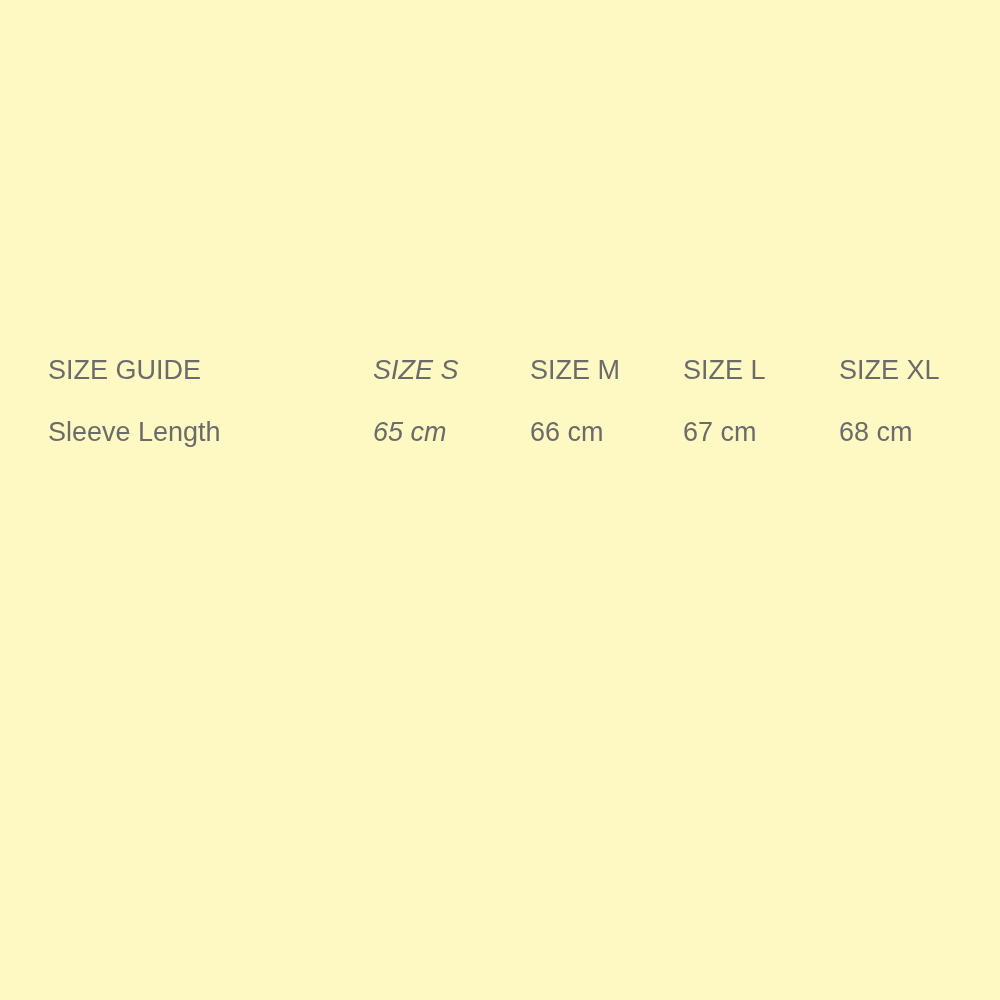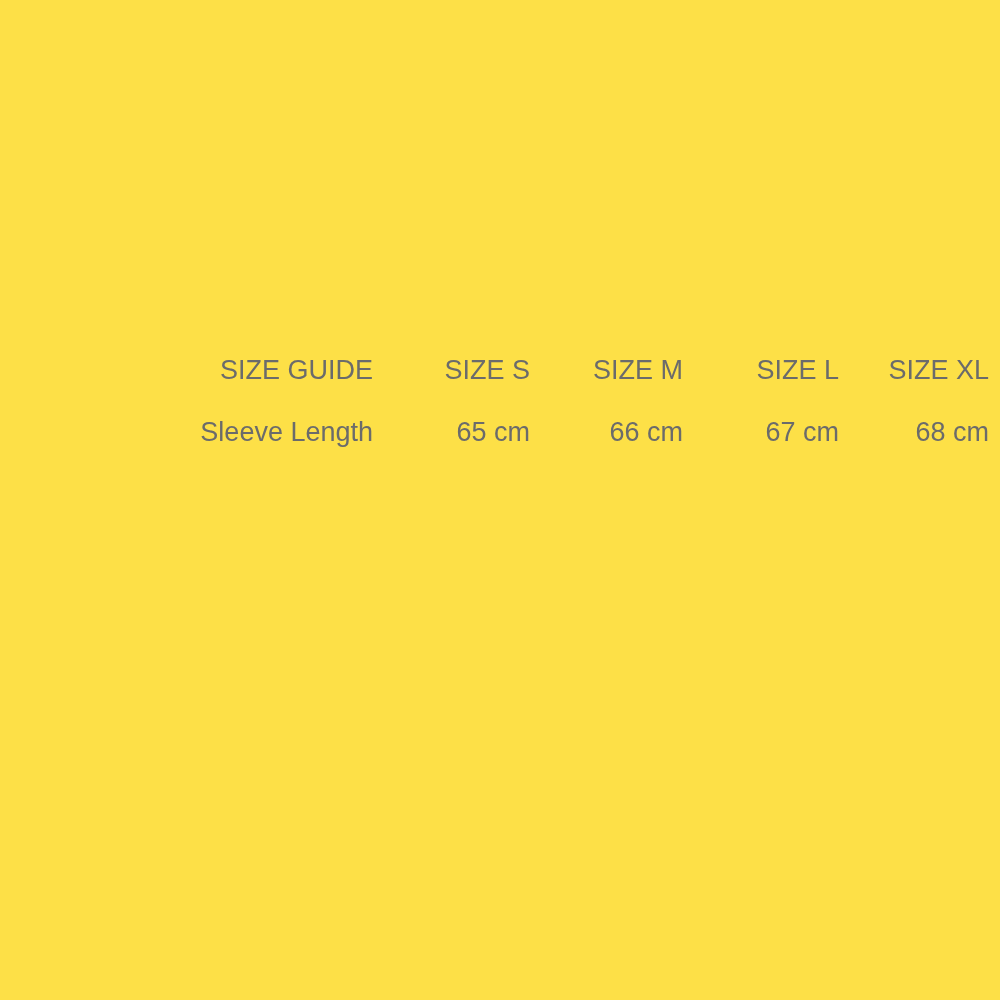--- a/index.html
+++ b/index.html
@@ -10,42 +10,41 @@
     width: 1000px;
     height: 1000px;
     background: #ffffff;
     font-family: "Liberation Sans", sans-serif;
     overflow: hidden;
   }
   .page {
     position: relative;
     width: 1000px;
     height: 1000px;
-    background: #fde047;
-    text-align: right;
+    background: #fef9c3;
   }
   .size-table {
     position: absolute;
     left: 48px;
     top: 350px;
     border-collapse: collapse;
     color: #6b6b6b;
     font-size: 27px;
     font-weight: 400;
     line-height: 1;
   }
   .size-table td {
     padding: 0;
     vertical-align: top;
     white-space: nowrap;
     height: 62px;
     line-height: 40px;
   }
   .col-label  { width: 325px; }
-  .col-s      { width: 157px; }
+  .col-s      { width: 157px; font-style: italic; }
   .col-m      { width: 153px; }
   .col-l      { width: 156px; }
   .col-xl     { width: 150px; }
 </style>
 </head>
 <body>
 
 <div class="page">
   <table class="size-table">
     <tbody>

